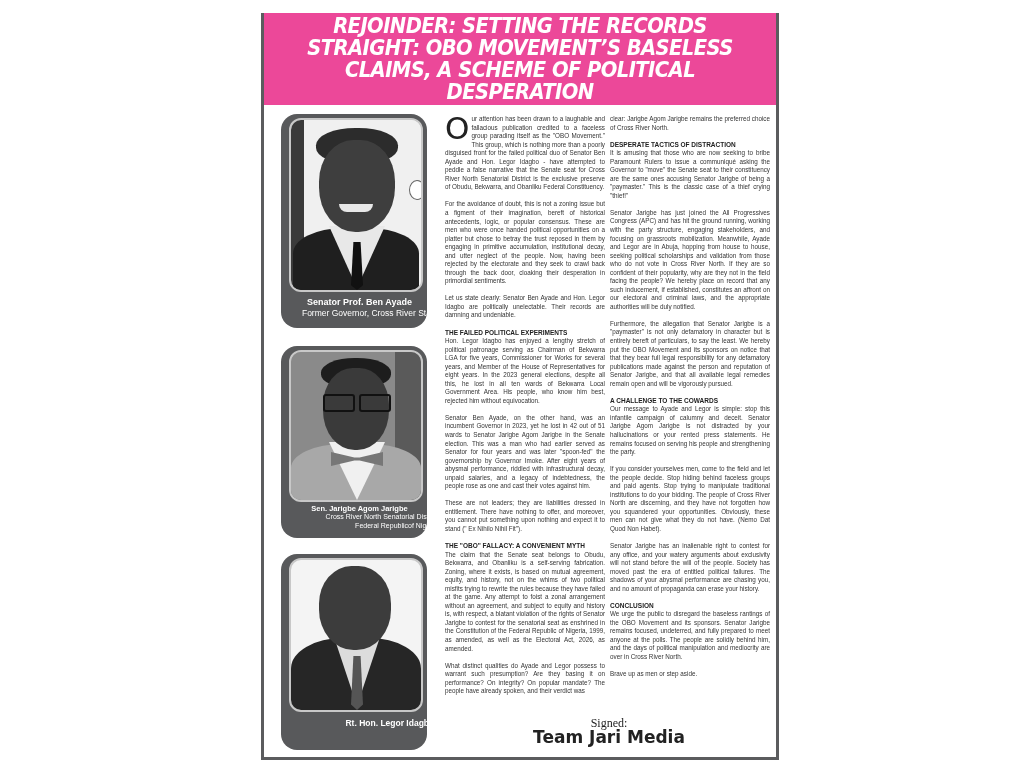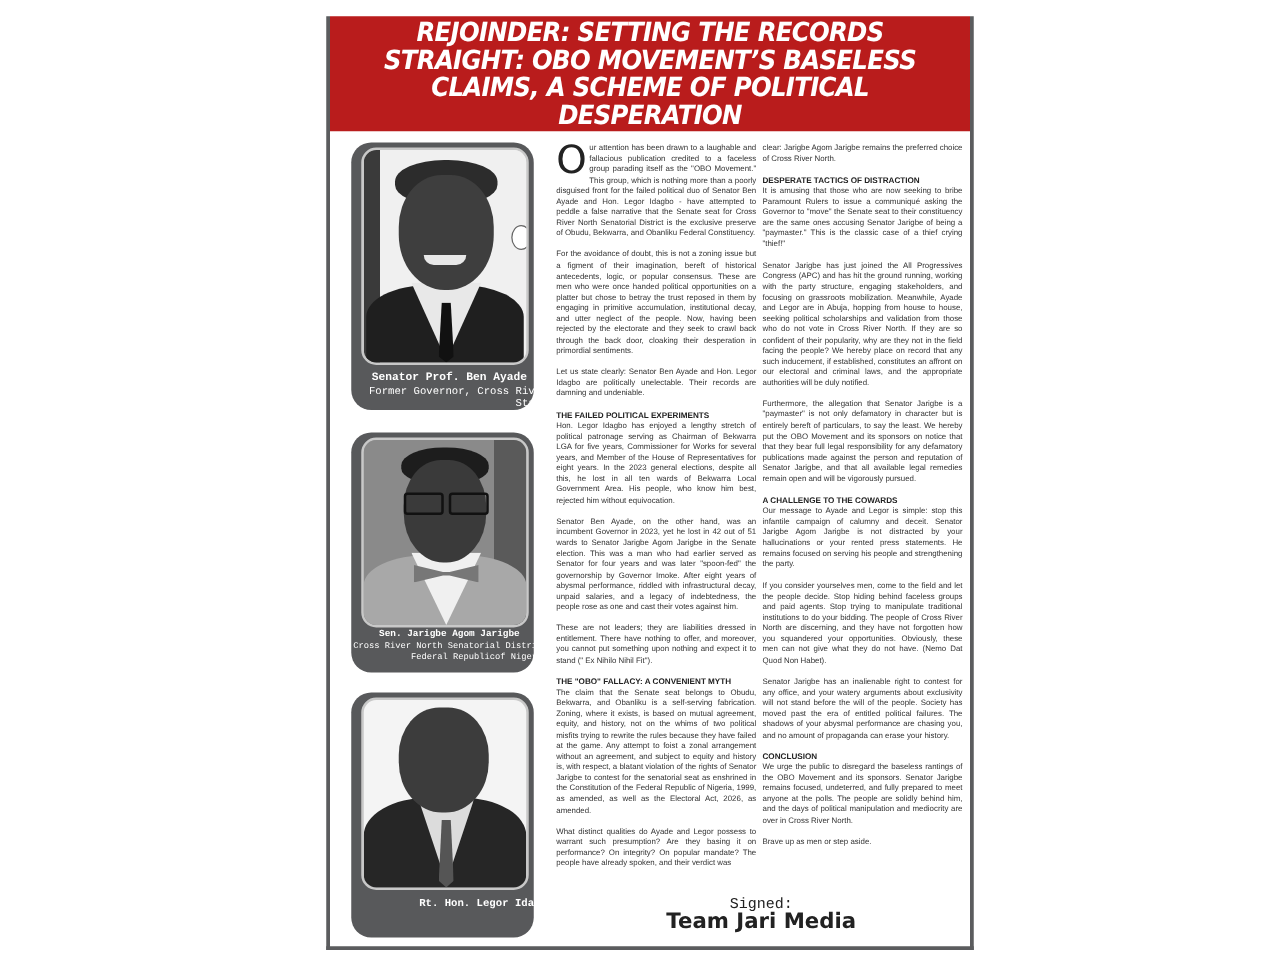--- a/index.html
+++ b/index.html
@@ -2,50 +2,50 @@
 <html><head>
 <meta charset="utf-8">
 <style>
   html, body { margin: 0; padding: 0; background: #ffffff; }
   body { width: 1024px; height: 768px; position: relative; overflow: hidden; font-family: "DejaVu Sans", sans-serif; }
   .page {
     position: absolute; left: 261px; top: 13px; width: 512px; height: 744px;
     border: 3px solid #5b5c5e; border-top: none; background: #ffffff; box-sizing: content-box;
   }
   .header {
-    position: absolute; left: 0; top: 0; width: 512px; height: 92px; background: #b91c1c;
+    position: absolute; left: 0; top: 0; width: 512px; height: 92px; background: #ec4899;
     color: #ffffff; text-align: center; display: flex; align-items: center; justify-content: center;
   }
   .header h1 {
     margin: 0; padding: 0 6px; font-family: "DejaVu Sans", sans-serif; font-weight: bold; font-style: italic;
     font-size: 21px; line-height: 22px; letter-spacing: -0.6px; transform: scaleX(0.93);
   }
   .photos { position: absolute; left: 15px; top: 101px; width: 150px; }
   .card {
     position: relative; width: 146px; background: #58595b; border-radius: 16px; margin-left: 2px;
   }
   .card .photo {
     position: absolute; left: 8px; top: 4px; width: 130px; border-radius: 12px; border: 2px solid #c8c8c8;
     overflow: hidden; background: #bfbfbf;
   }
-  .card .caption { position: absolute; left: 0; width: 157px; text-align: center; color: #fff; font-family: Liberation Mono, monospace; }
+  .card .caption { position: absolute; left: 0; width: 157px; text-align: center; color: #fff; font-family: Liberation Sans, sans-serif; }
   .caption .name { font-weight: bold; font-size: 9px; line-height: 11px; }
   .caption .role { font-size: 8.5px; line-height: 10px; text-align: right; }
   .caption.small .name { font-size: 7.5px; line-height: 9px; }
   .caption.small .role { font-size: 7px; line-height: 8.5px; }
 
   .col { position: absolute; top: 102px; width: 160px; font-family: "Liberation Sans", sans-serif;
     font-size: 6.3px; line-height: 8.55px; color: #333; text-align: justify; }
   .col1 { left: 181px; }
   .col2 { left: 346px; }
   .col p { margin: 0 0 8.5px 0; }
   .col h3 { margin: 0; font-size: 6.5px; line-height: 8.5px; font-weight: bold; color: #222; }
   .dropcap { float: left; font-size: 31px; line-height: 25px; font-family: "DejaVu Sans", sans-serif; color: #222; margin: 1px 2px 0 0; }
   .signed { position: absolute; left: 260px; top: 704px; width: 170px; text-align: center; color: #222; }
-  .signed .s1 { font-family: Liberation Mono, monospace; font-size: 12px; line-height: 13px; }
+  .signed .s1 { font-family: Liberation Serif, serif; font-size: 12px; line-height: 13px; }
   .signed .s2 { font-family: "DejaVu Sans", sans-serif; font-weight: bold; font-size: 17px; line-height: 14px; }
 
   
   .ph-bg { position: absolute; inset: 0; }
   .ph-head { position: absolute; border-radius: 48% 48% 45% 45%; background: #2c2c2c; }
   .ph-face { position: absolute; border-radius: 45% 45% 48% 48%; background: #474747; }
   .ph-suit { position: absolute; background: #1f1f1f; border-radius: 40% 40% 0 0; }
   .ph-shirt { position: absolute; background: #e8e8e8; clip-path: polygon(0 0, 100% 0, 50% 100%); }
   .ph-tie { position: absolute; background: #111; }
 </style>

